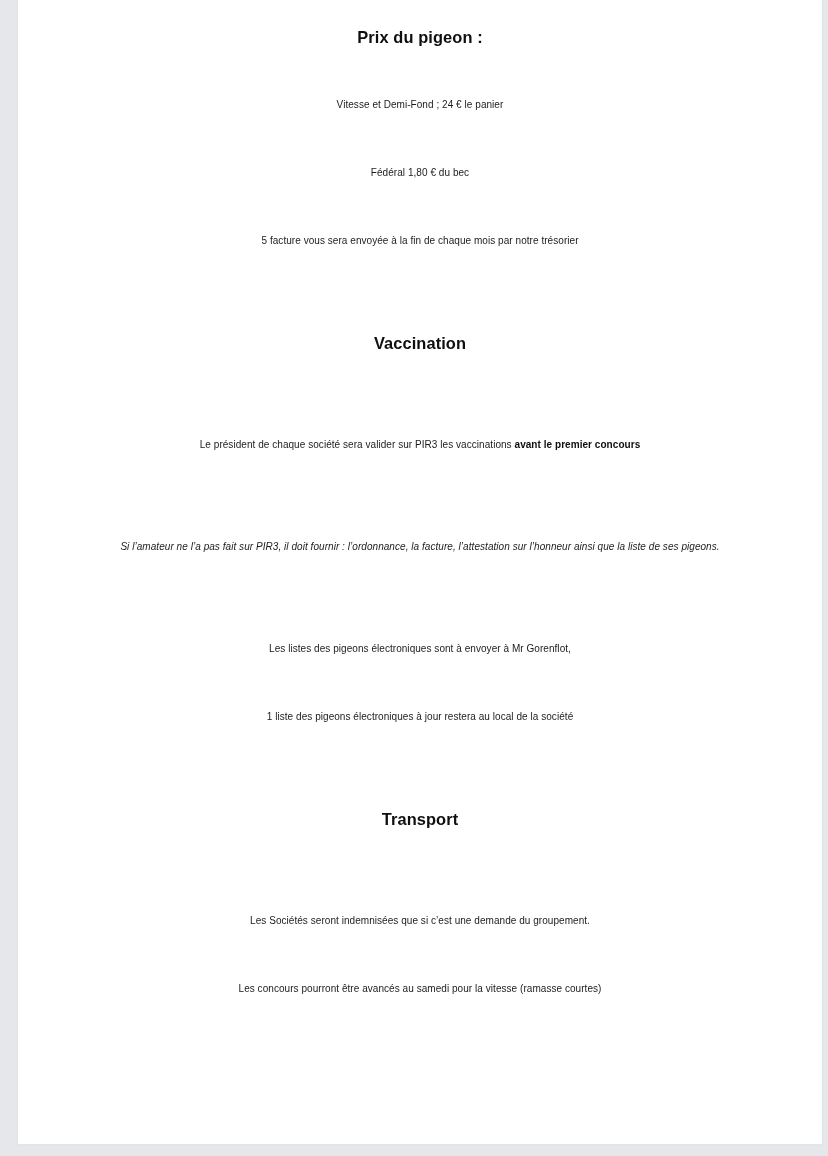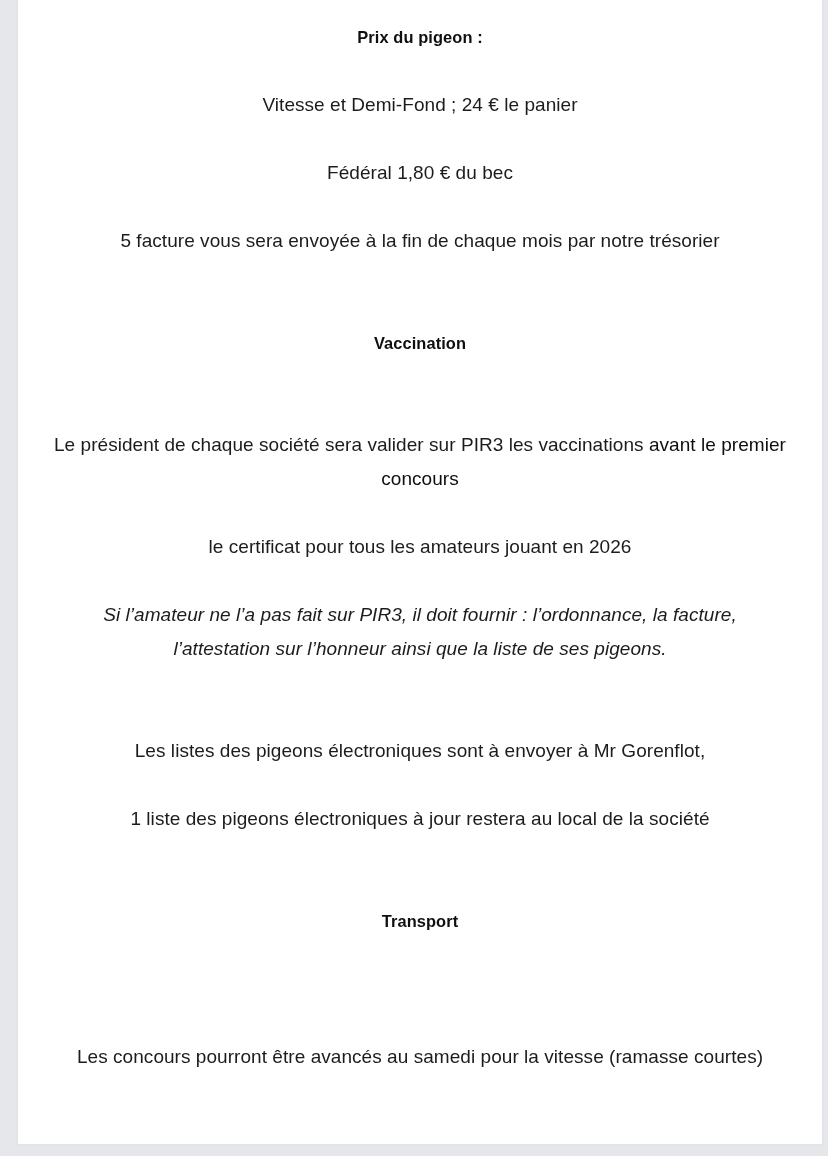--- a/index.html
+++ b/index.html
@@ -28,21 +28,21 @@
   }
 
   .page-inner {
     padding: 0 34px;
     box-sizing: border-box;
   }
 
   .doc-line {
     text-align: center;
     color: #1c1c1c;
-    font-size: 19px;
+    font-size: 10px;
     line-height: 34px;
     white-space: normal;
     letter-spacing: 0.05px;
   }
 
   .heading {
     font-weight: bold;
     font-size: 16.4px;
     color: #0f0f0f;
     letter-spacing: 0.1px;
@@ -53,21 +53,21 @@
   }
 
   .spacer-line {
     height: 34px;
   }
   .spacer-half {
     height: 20px;
   }
 
   .bold-inline {
-    font-weight: normal;
+    font-weight: bold;
     color: #0f0f0f;
   }
 
   .wrap-block {
     max-width: 720px;
     margin: 0 auto;
     text-align: center;
   }
 </style>
 </head>
@@ -101,21 +101,20 @@
 
 
     <div class="spacer-line"></div>
 
     <div class="doc-line">
       <span>Le président de chaque société sera valider sur PIR3 les vaccinations </span><span class="bold-inline">avant le premier concours</span>
     </div>
 
     <div class="spacer-line"></div>
 
-    <div class="doc-line">le certificat pour tous les amateurs jouant en 2026</div>
 
     <div class="spacer-line"></div>
 
     <div class="doc-line italic wrap-block">Si l’amateur ne l’a pas fait sur PIR3, il doit fournir : l’ordonnance, la facture, l’attestation sur l’honneur ainsi que la liste de ses pigeons.</div>
 
     <div class="spacer-line"></div>
     <div class="spacer-line"></div>
 
     <div class="doc-line">Les listes des pigeons électroniques sont à envoyer à Mr Gorenflot,</div>
 
@@ -126,19 +125,20 @@
     <div class="spacer-line"></div>
     <div class="spacer-line"></div>
 
     <div class="doc-line heading">Transport</div>
 
     <div class="spacer-line"></div>
 
 
     <div class="spacer-line"></div>
 
+    <div class="doc-line">Les Sociétés seront indemnisées que si c’est une demande du groupement.</div>
 
     <div class="spacer-line"></div>
 
     <div class="doc-line">Les concours pourront être avancés au samedi pour la vitesse (ramasse courtes)</div>
 
   </div>
 </div>
 
 </body></html>

